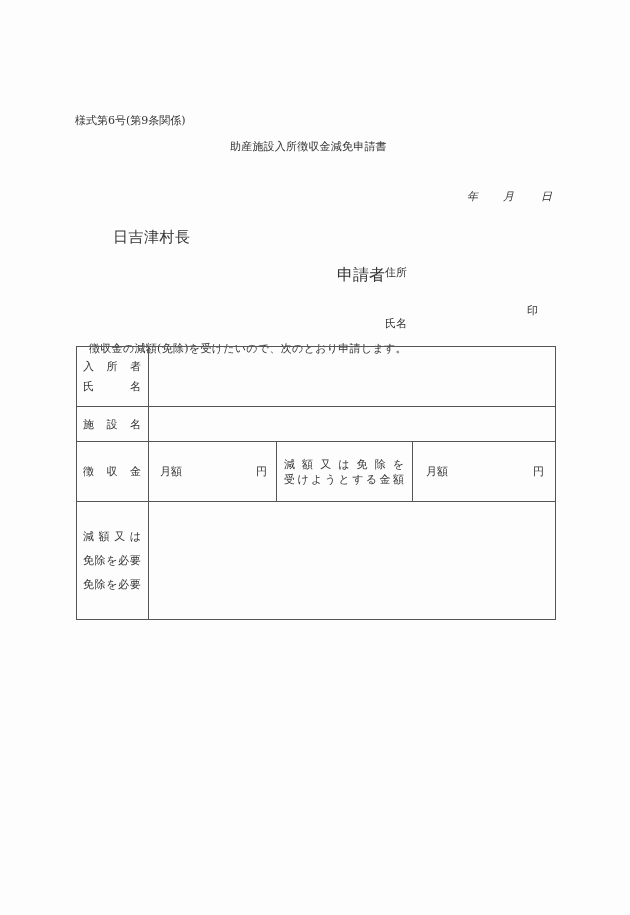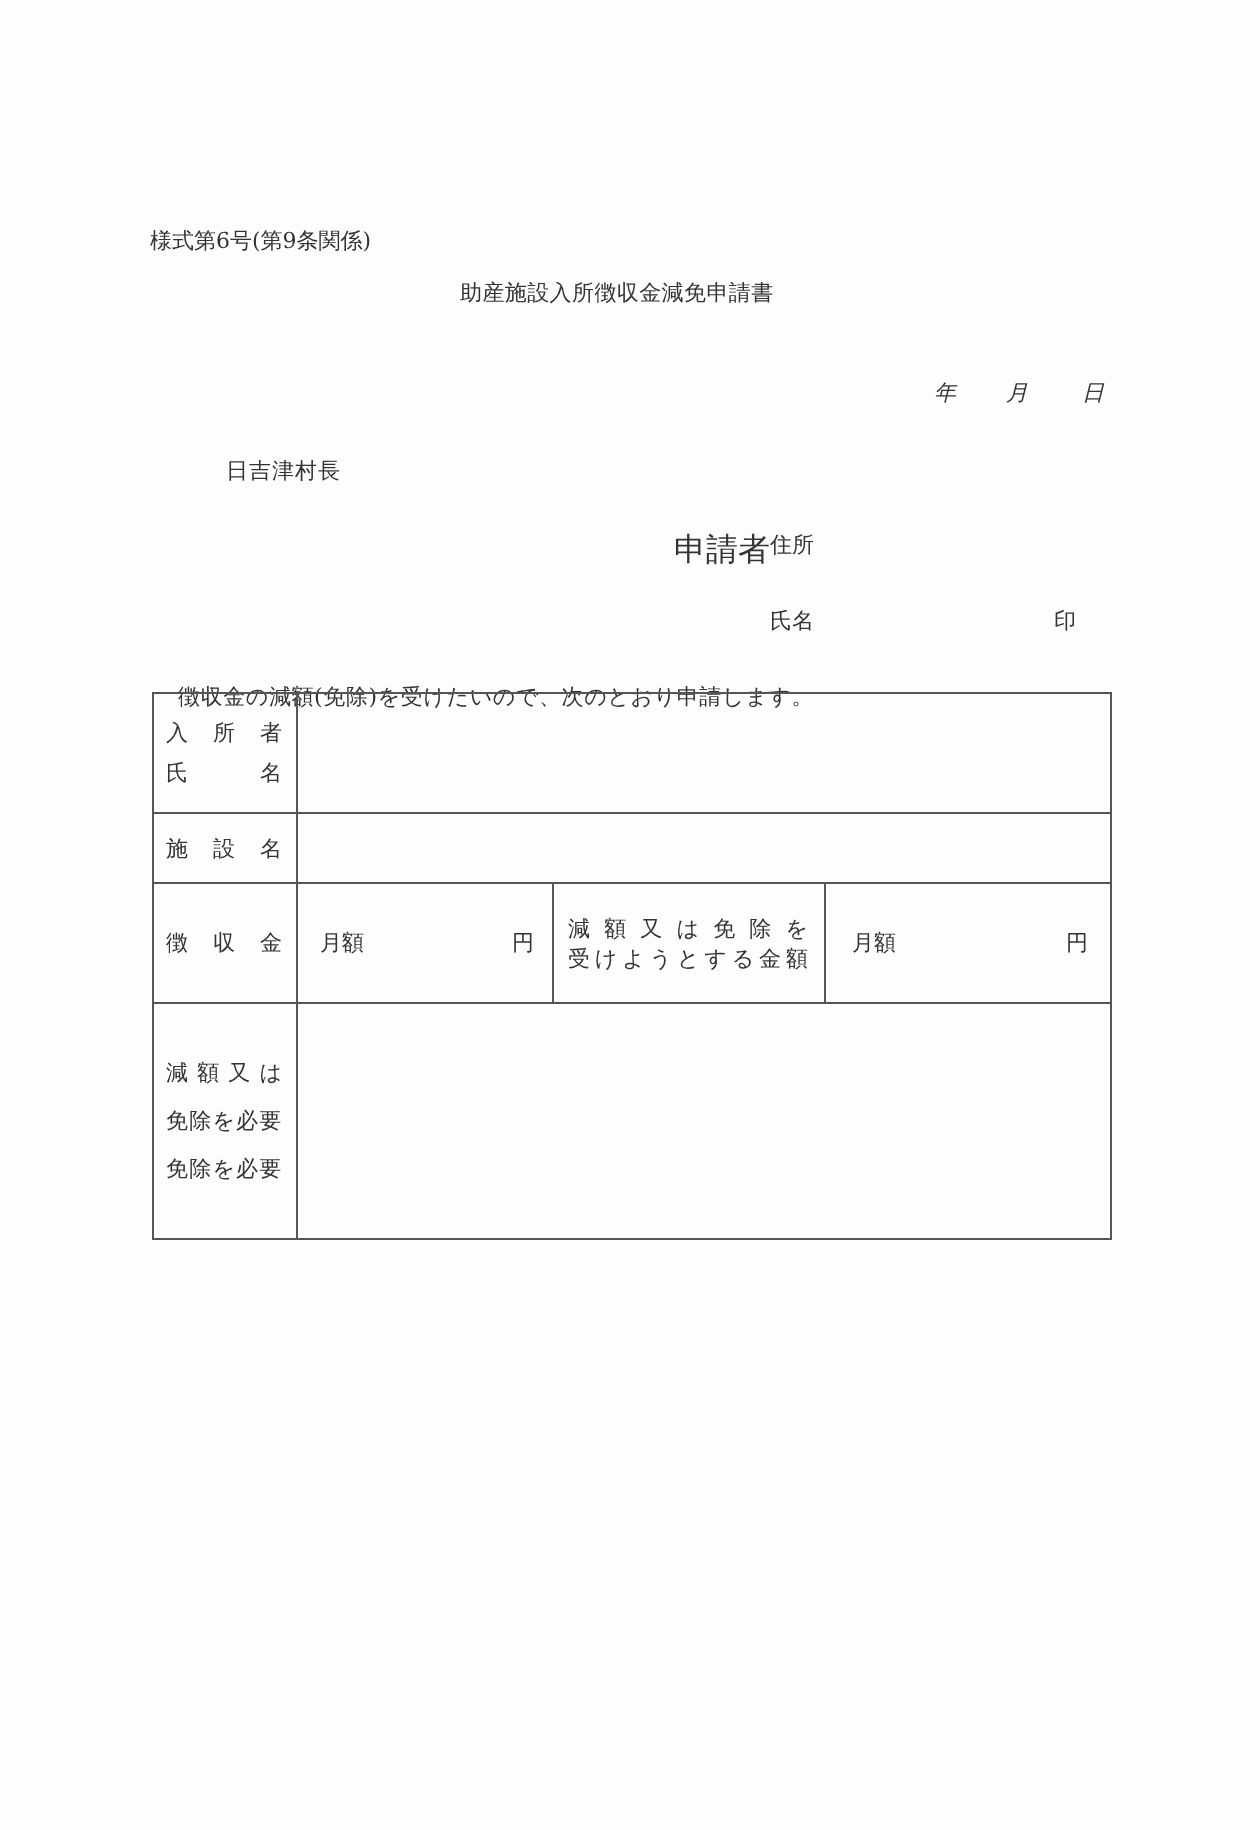--- a/index.html
+++ b/index.html
@@ -16,24 +16,24 @@
       color: #333333;
       font-size: 11px;
     }
     .abs { position: absolute; white-space: nowrap; margin-top: 29px; }
     .form-number { left: 75px; top: 84px; font-size: 11px; }
     .doc-title { left: 230px; top: 110px; font-size: 11px; letter-spacing: 0.2px; }
     .date-line { left: 467px; top: 160px; font-size: 11px; font-style: italic; }
     .date-line span { display: inline-block; }
     .date-year { width: 36px; }
     .date-month { width: 38px; }
-    .addressee { left: 113px; top: 199px; font-size: 11px; letter-spacing: 0.5px; }
+    .addressee { left: 113px; top: 199px; font-size: 15px; letter-spacing: 0.5px; }
     .applicant-label { left: 337px; top: 236px; font-size: 16px; }
     .address-label { left: 385px; top: 236px; font-size: 11px; }
-    .name-label { left: 385px; top: 274px; font-size: 11px; }
+    .name-label { left: 385px; top: 287px; font-size: 11px; }
     .seal-label { left: 527px; top: 274px; font-size: 11px; }
     .intro { left: 89px; top: 312px; font-size: 11px; letter-spacing: 0.3px; }
 
     .form-table {
       position: absolute;
       left: 76px;
       top: 346px;
       width: 480px;
       height: 274px;
       border: 1px solid #555555;

